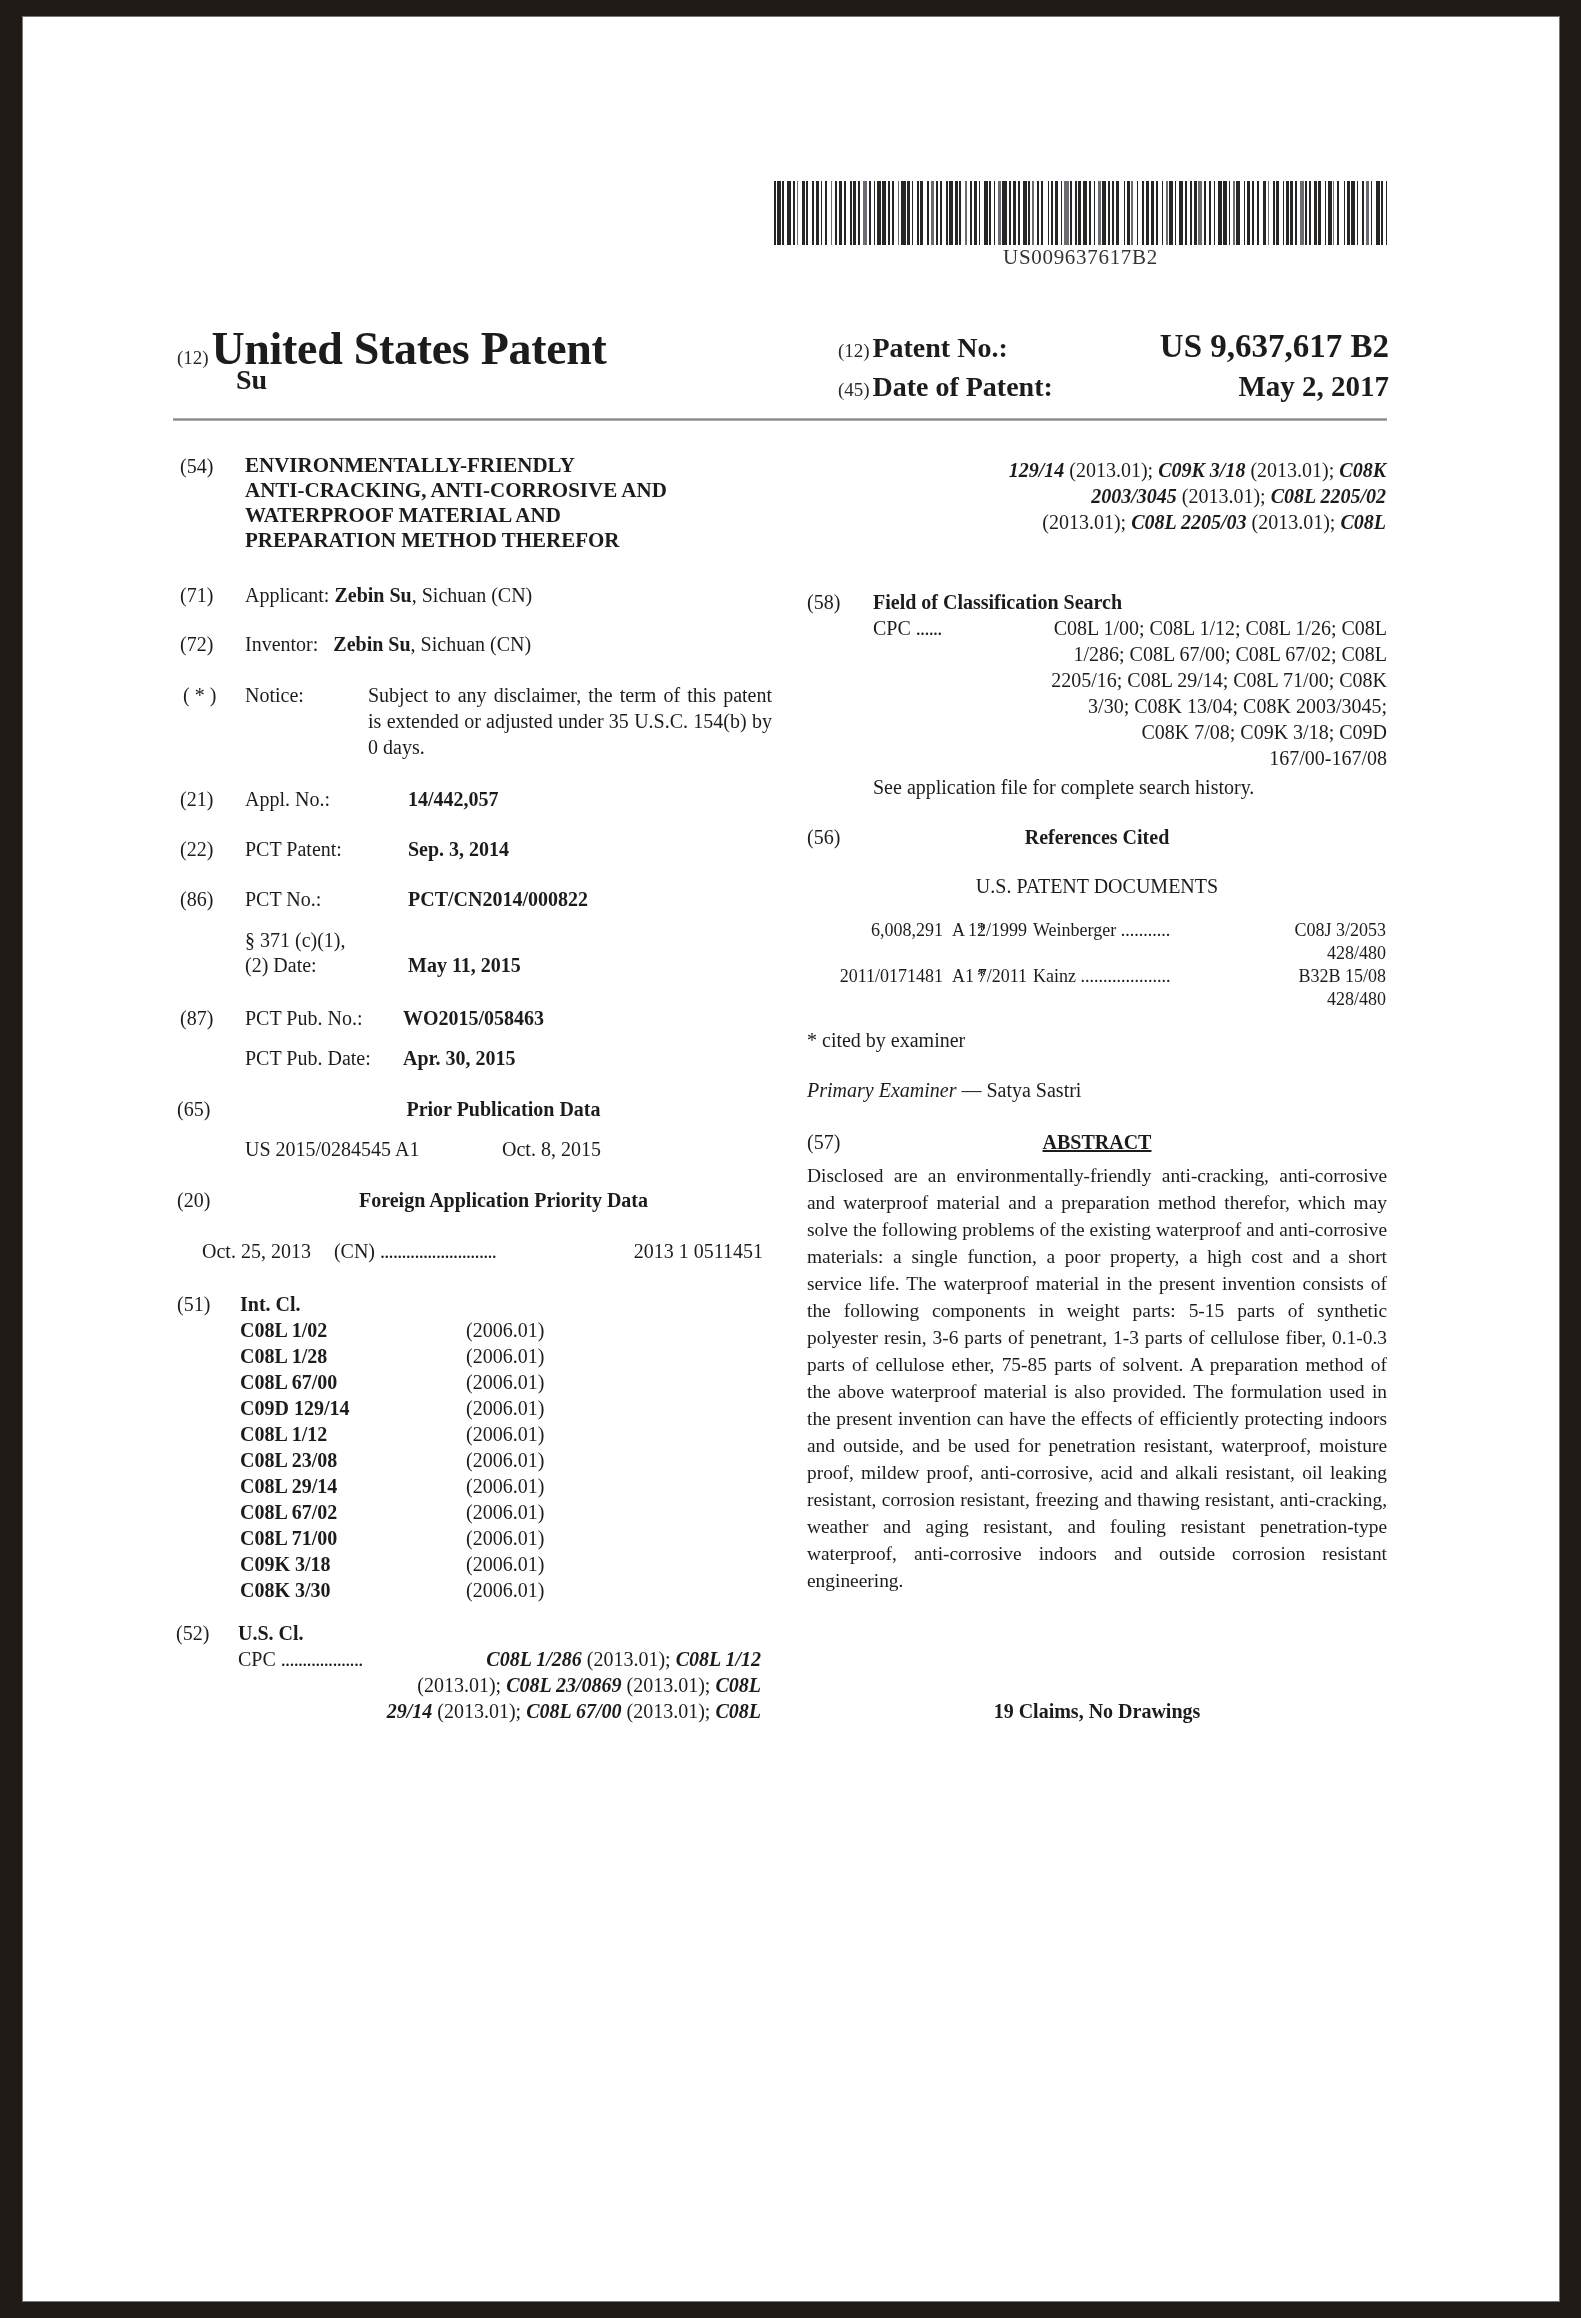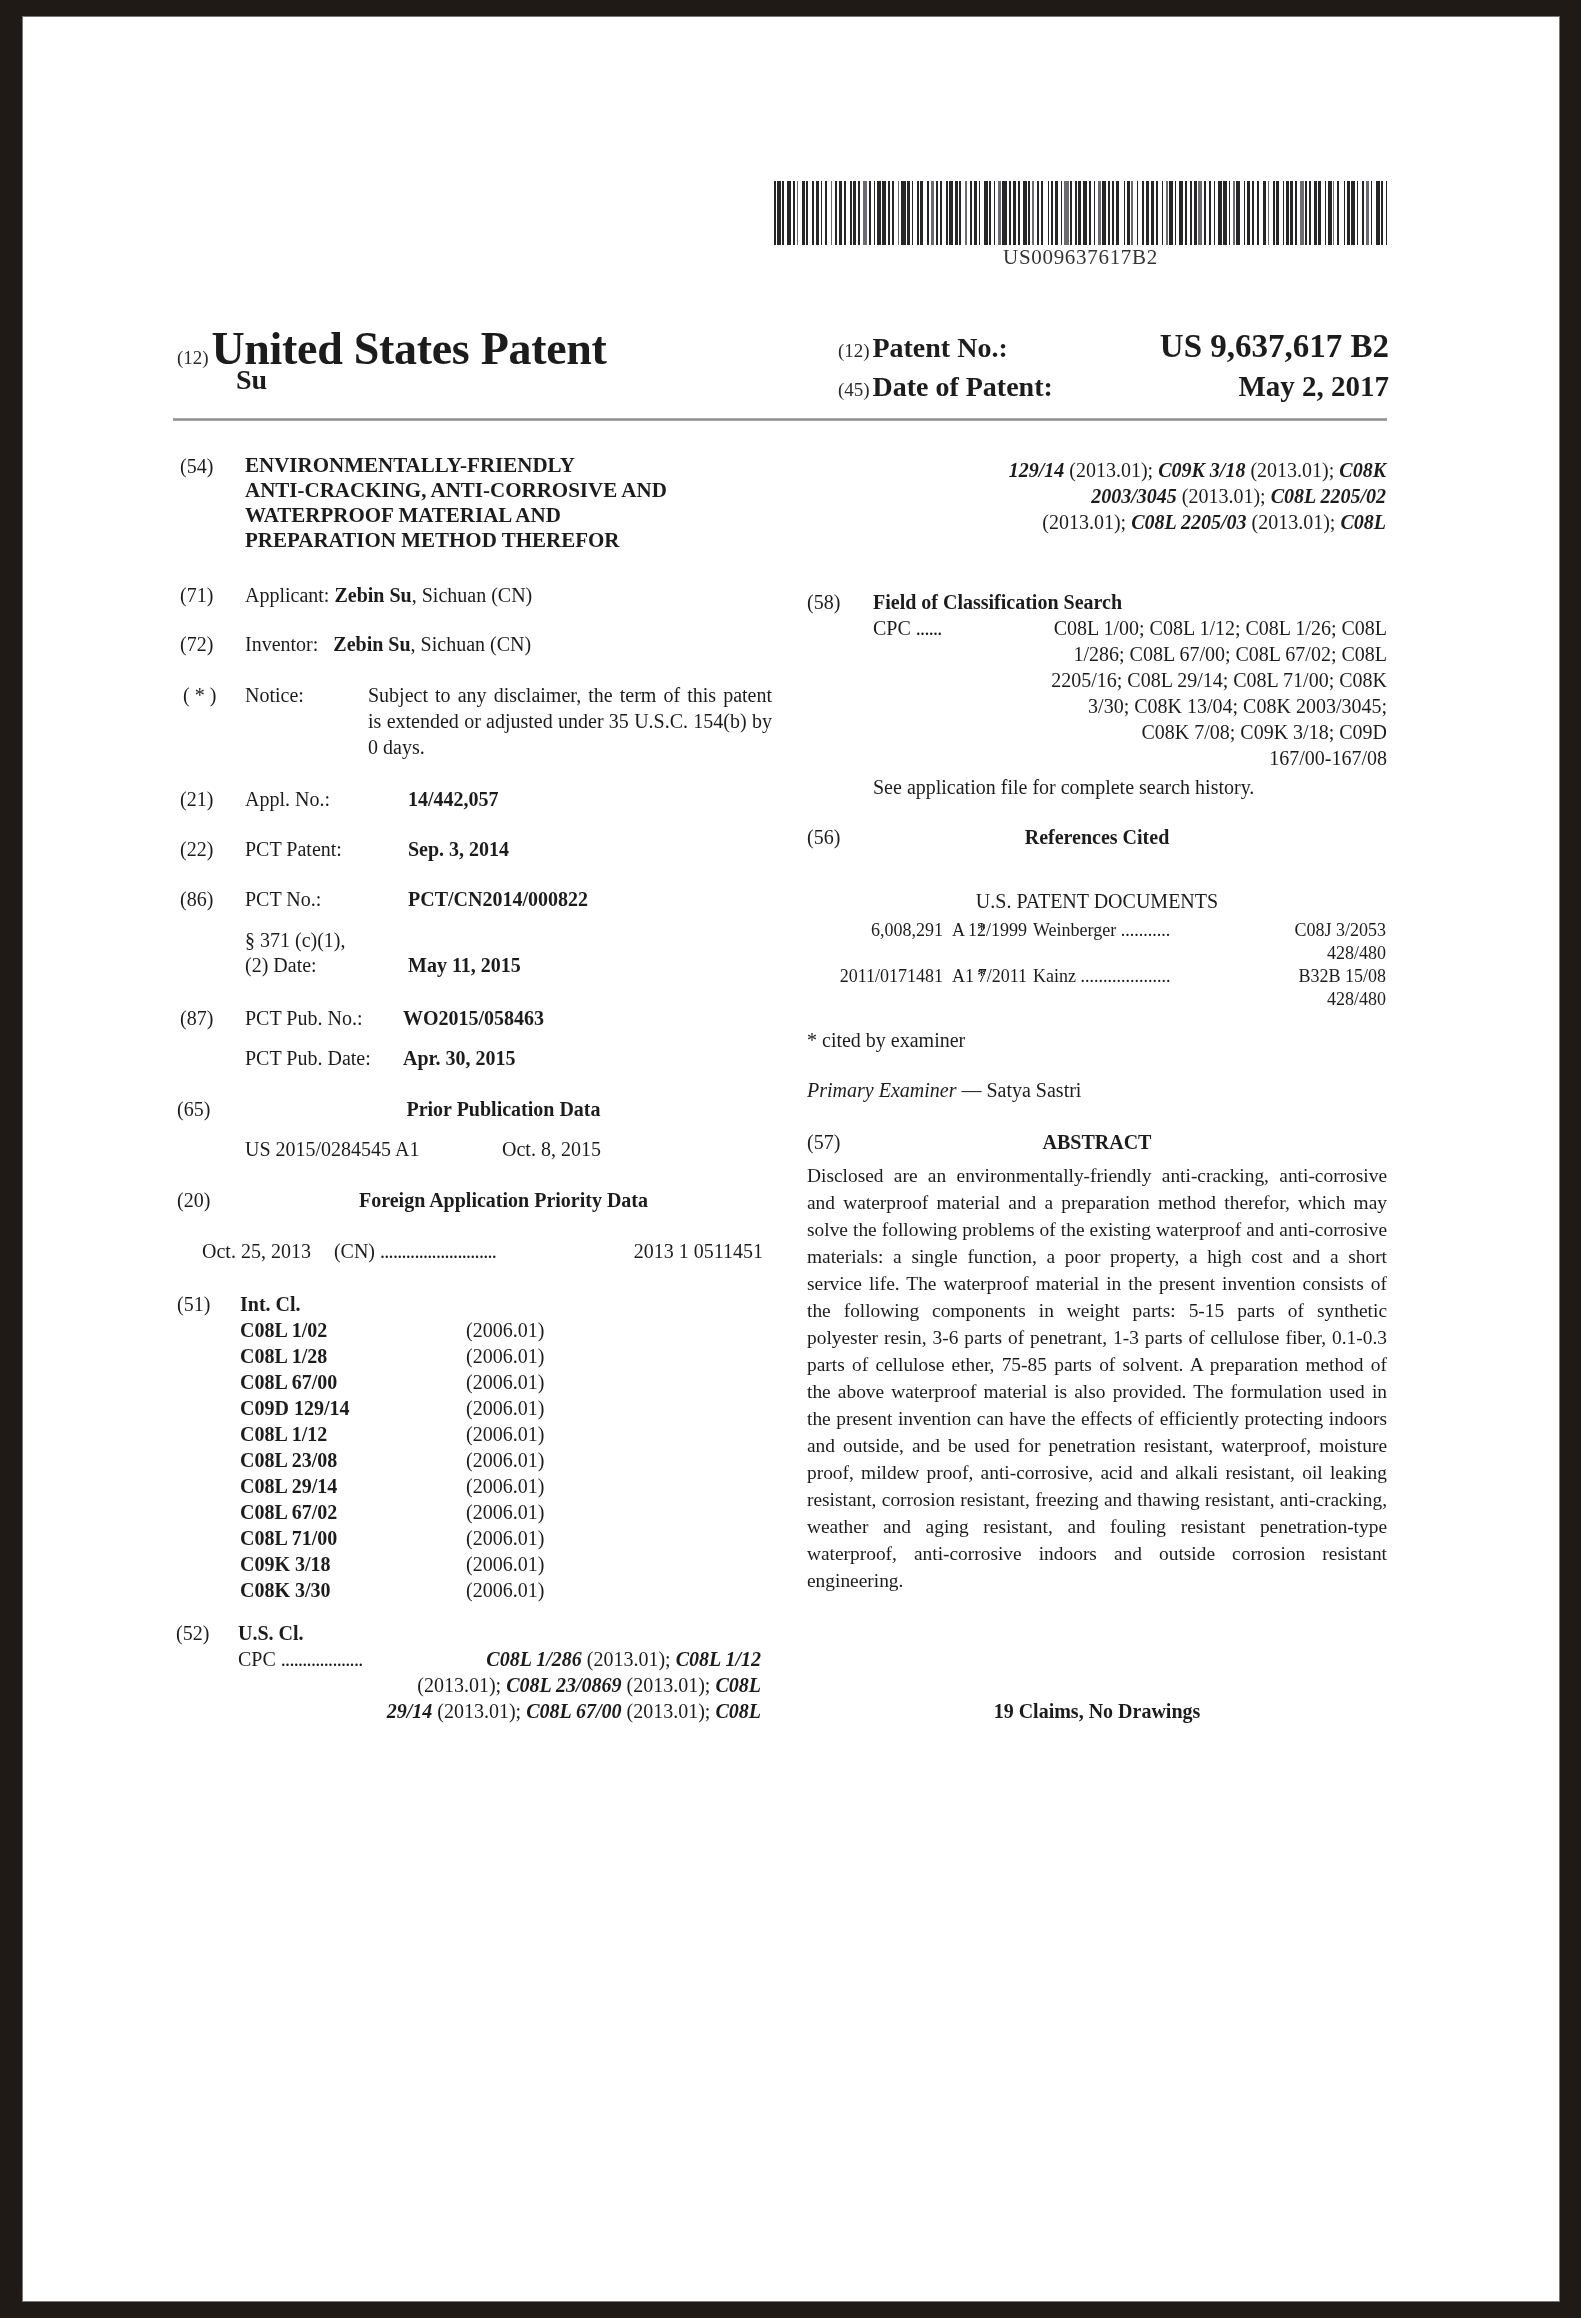--- a/index.html
+++ b/index.html
@@ -466,21 +466,21 @@
     <div>1/286; C08L 67/00; C08L 67/02; C08L</div>
     <div>2205/16; C08L 29/14; C08L 71/00; C08K</div>
     <div>3/30; C08K 13/04; C08K 2003/3045;</div>
     <div>C08K 7/08; C09K 3/18; C09D</div>
     <div>167/00-167/08</div>
   </div>
 <div class="abs f" style="left:873px;top:774px;">See application file for complete search history.</div>
 
 <div class="abs f" style="left:807px;top:824px;">(56)</div>
 <div class="abs f b center" style="left:808px;top:824px;width:578px;">References Cited</div>
-<div class="abs f center" style="left:808px;top:873px;width:578px;margin-top:15px;">U.S. PATENT DOCUMENTS</div>
+<div class="abs f center" style="left:808px;top:873px;width:578px;">U.S. PATENT DOCUMENTS</div>
 
 <div class="abs" id="ref-list" style="left:808px;top:919px;width:578px;">
     <div style="position: relative; height: 46px;">
       <span style="position:absolute;font-size:18px;line-height:23px;right:443px;top:0;">6,008,291</span>
       <span style="position:absolute;font-size:18px;line-height:23px;left:144px;top:0;">A</span>
       <span style="position:absolute;font-size:18px;line-height:23px;left:169px;top:0;">*</span>
       <span style="position:absolute;font-size:18px;line-height:23px;right:359px;top:0;">12/1999</span>
       <span style="position:absolute;font-size:18px;line-height:23px;left:225px;top:0;">Weinberger ...........</span>
       <span style="position:absolute;font-size:18px;line-height:23px;right:0;top:0;">C08J 3/2053</span>
       <span style="position:absolute;font-size:18px;line-height:23px;right:0;top:23px;">428/480</span>
@@ -496,17 +496,17 @@
     </div>
   </div>
 
 <div class="abs f" style="left:807px;top:1027px;">* cited by examiner</div>
 
 <div class="abs f" style="left:807px;top:1077px;">
   <span class="i">Primary Examiner</span><span> — </span><span>Satya Sastri</span>
 </div>
 
 <div class="abs f" style="left:807px;top:1129px;">(57)</div>
-<div class="abs f b center" style="left:808px;top:1129px;width:578px;">ABSTRACT</div>
+<div class="abs f b center" style="left:808px;top:1129px;width:578px;text-decoration:underline;">ABSTRACT</div>
 <div class="abs f justify" style="left:807px;top:1162px;width:580px;font-size:19.4px;line-height:27px;hyphens:auto;">Disclosed are an environmentally-friendly anti-cracking, anti-corrosive and waterproof material and a preparation method therefor, which may solve the following problems of the existing waterproof and anti-corrosive materials: a single function, a poor property, a high cost and a short service life. The waterproof material in the present invention consists of the following components in weight parts: 5-15 parts of synthetic polyester resin, 3-6 parts of penetrant, 1-3 parts of cellulose fiber, 0.1-0.3 parts of cellulose ether, 75-85 parts of solvent. A preparation method of the above waterproof material is also provided. The formulation used in the present invention can have the effects of efficiently protecting indoors and outside, and be used for penetration resistant, waterproof, moisture proof, mildew proof, anti-corrosive, acid and alkali resistant, oil leaking resistant, corrosion resistant, freezing and thawing resistant, anti-cracking, weather and aging resistant, and fouling resistant penetration-type waterproof, anti-corrosive indoors and outside corrosion resistant engineering.</div>
 
 <div class="abs f b center" style="left:808px;top:1698px;width:578px;">19 Claims, No Drawings</div>
 
 
 </body></html>

